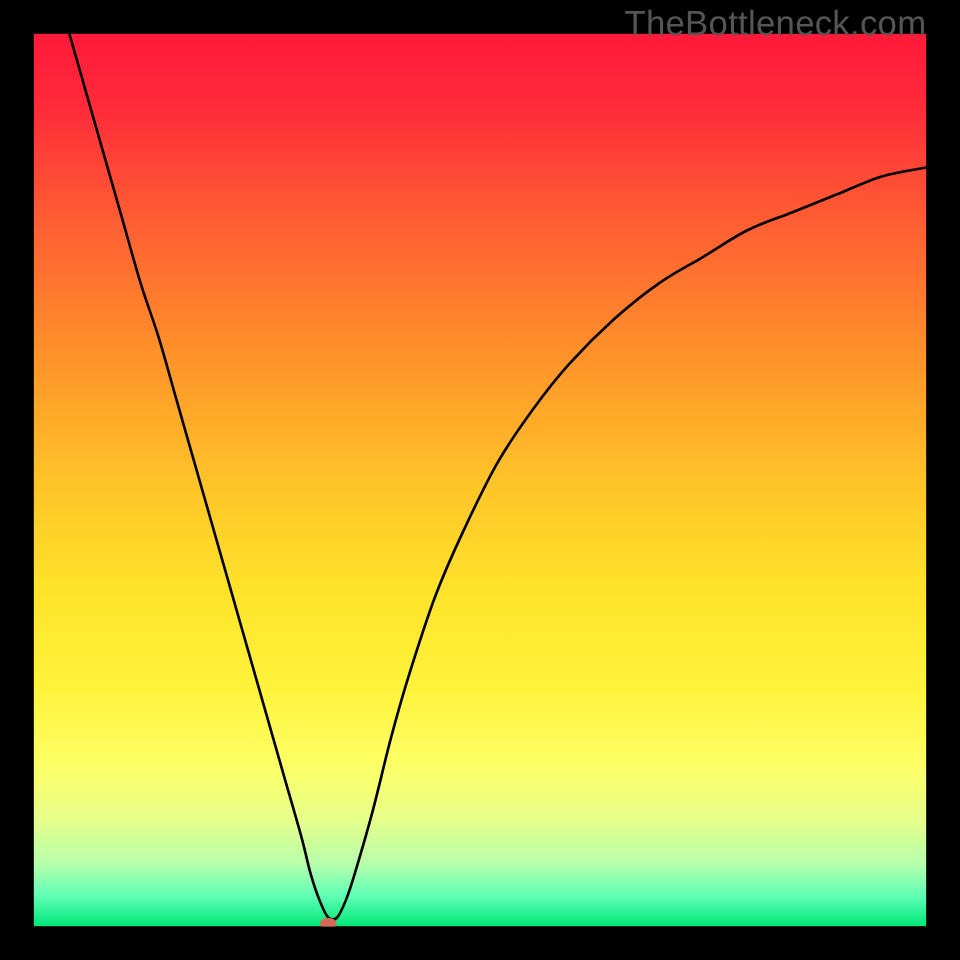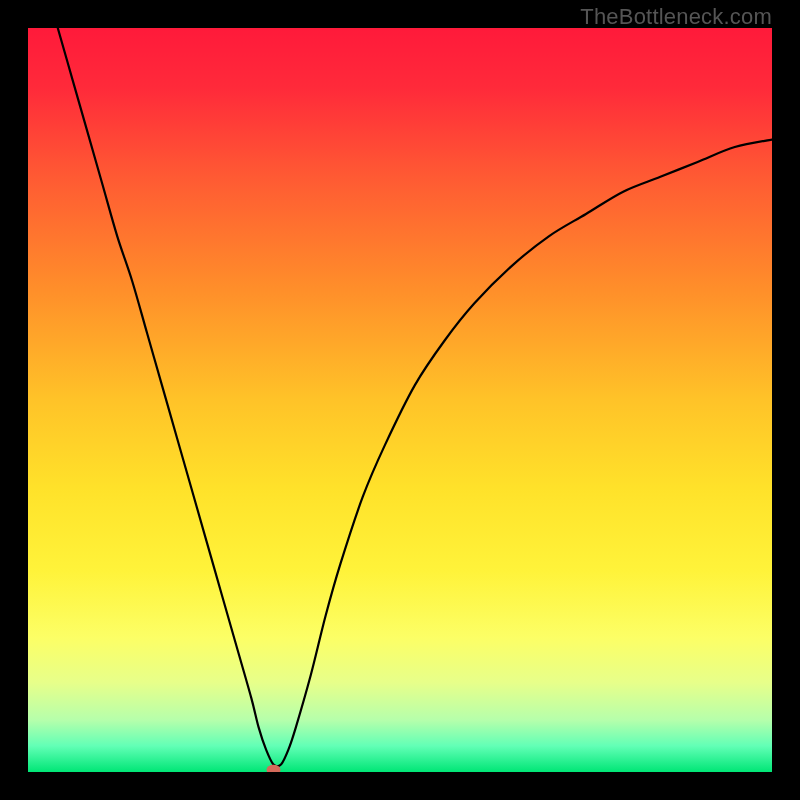--- a/index.html
+++ b/index.html
@@ -23,21 +23,21 @@
     left: 0;
     top: 0;
     width: 744px;
     height: 744px;
   }
   .watermark {
     position: absolute;
     top: 4px;
     right: 28px;
     font-family: Arial, Helvetica, sans-serif;
-    font-size: 22px;
+    font-size: 29px;
     color: #555;
     letter-spacing: 0.2px;
     user-select: none;
   }
 </style>
 </head>
 <body>
 
 <div class="frame">
   <svg class="plot" viewBox="0 0 744 744">

